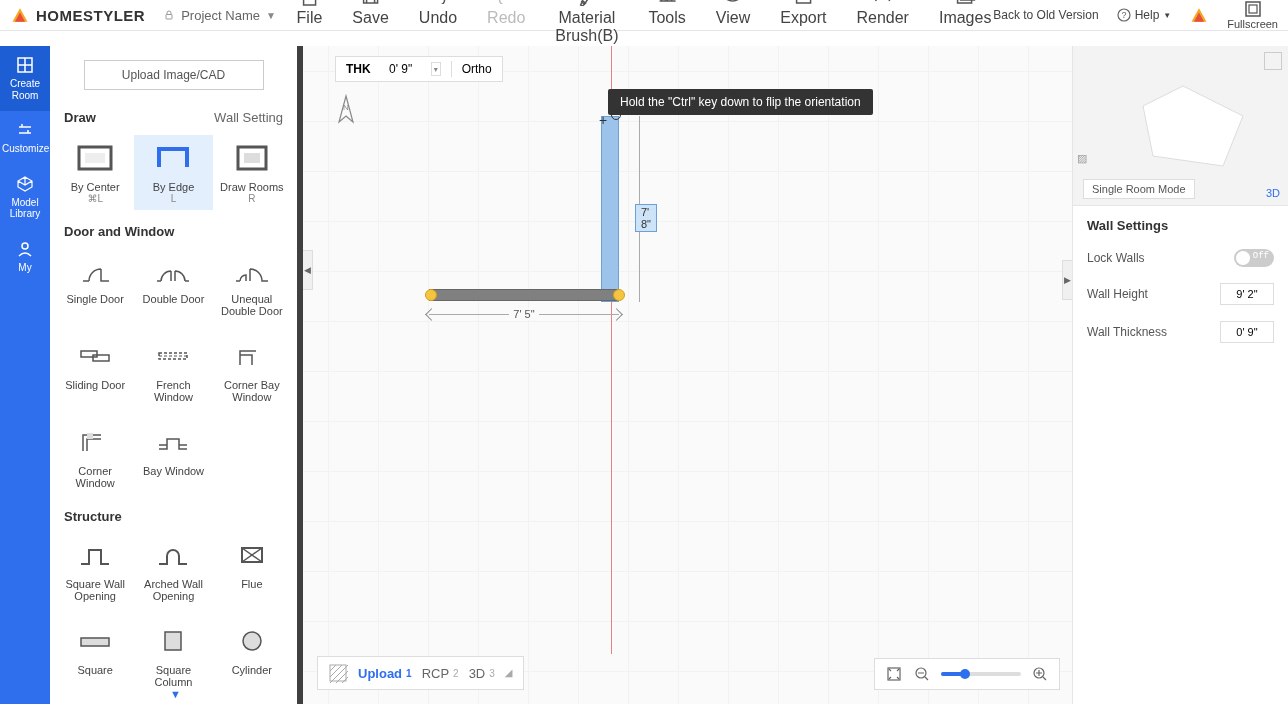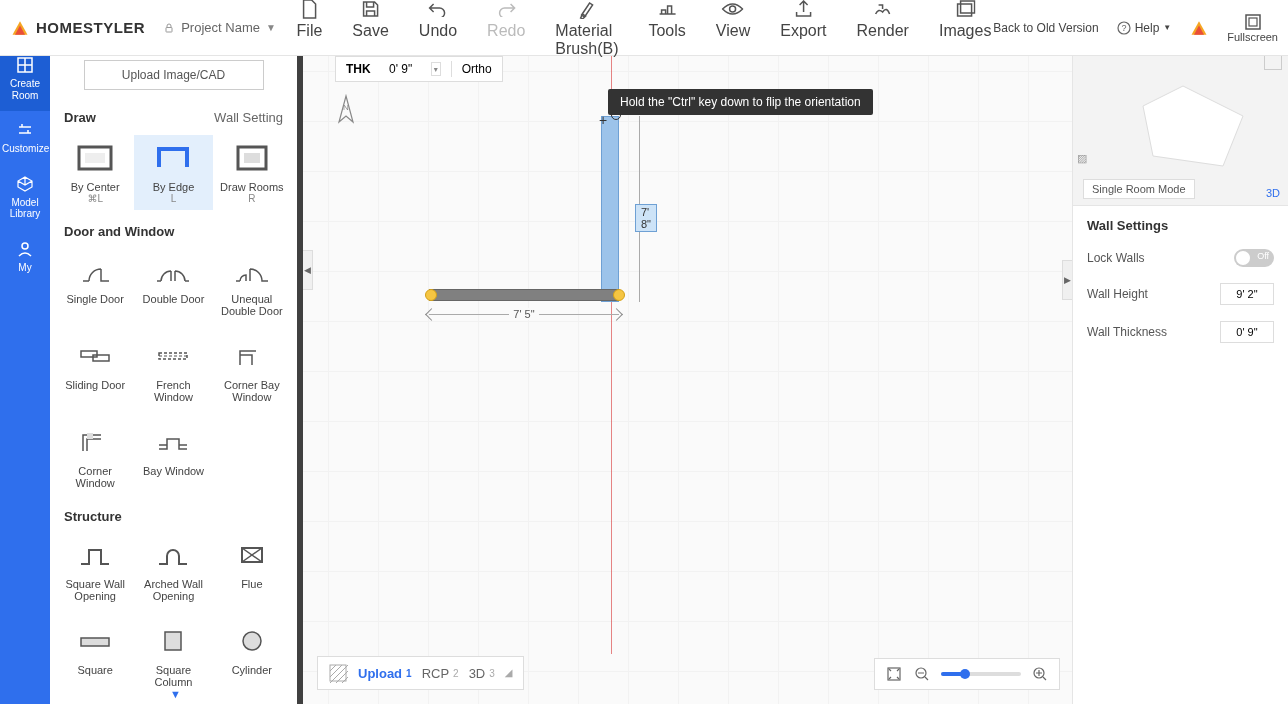--- a/index.html
+++ b/index.html
@@ -1,19 +1,19 @@
 <!DOCTYPE html>
 <html><head>
 <meta charset="utf-8">
 <style>
 * { margin: 0; padding: 0; box-sizing: border-box; font-family: -apple-system, BlinkMacSystemFont, "Segoe UI", Arial, sans-serif; }
 html, body { width: 1288px; height: 704px; overflow: hidden; background: #fff; }
 
 
-.topbar { height: 56px; display: flex; align-items: center; border-bottom: 1px solid #e5e5e5; background: #fff; position: relative; z-index: 10; }
+.topbar { height: 31px; display: flex; align-items: center; border-bottom: 1px solid #e5e5e5; background: #fff; position: relative; z-index: 10; text-align: center; }
 .logo-wrap { display: flex; align-items: center; gap: 6px; padding: 0 10px; }
 .logo-icon { width: 20px; height: 20px; }
 .logo-text { font-weight: 600; font-size: 15px; letter-spacing: 0.5px; color: #333; }
 .project { margin-left: 8px; display: flex; align-items: center; gap: 6px; color: #666; font-size: 13px; cursor: pointer; }
 .lock-icon { width: 12px; height: 12px; }
 .project-caret { font-size: 10px; color: #888; }
 
 .tools-center { position: absolute; left: 50%; transform: translateX(-50%); display: flex; gap: 30px; }
 .tool-btn { display: flex; flex-direction: column; align-items: center; gap: 2px; font-size: 16px; color: #444; cursor: pointer; }
 .tool-btn.disabled { color: #bbb; }
@@ -97,21 +97,21 @@
 .preview3d { position: relative; height: 160px; background: #f3f3f3; border-bottom: 1px solid #e5e5e5; }
 .preview3d-mode { position: absolute; left: 10px; bottom: 6px; font-size: 11px; background: #fff; border: 1px solid #ddd; padding: 3px 8px; cursor: pointer; color: #555; }
 .preview3d-3d { position: absolute; right: 8px; bottom: 6px; font-size: 11px; color: #2f6fed; cursor: pointer; }
 .preview3d-hatch { position: absolute; left: 4px; bottom: 40px; font-size: 11px; color: #999; cursor: pointer; }
 .preview3d-expand { position: absolute; right: 6px; top: 6px; width: 18px; height: 18px; border: 1px solid #ccc; cursor: pointer; }
 .rp-section-head { padding: 12px 14px 8px; font-size: 13px; font-weight: 600; color: #333; }
 .rp-row { display: flex; align-items: center; justify-content: space-between; padding: 8px 14px; font-size: 12px; color: #555; }
 .rp-input { width: 54px; height: 22px; border: 1px solid #ddd; text-align: center; font-size: 11px; }
 .toggle { width: 40px; height: 18px; border-radius: 9px; background: #ccc; position: relative; cursor: pointer; }
 .toggle-knob { position: absolute; left: 2px; top: 2px; width: 14px; height: 14px; border-radius: 50%; background: #fff; }
-.toggle-label { position: absolute; right: 5px; top: 2px; font-size: 9px; color: #fff; }
+.toggle-label { position: absolute; right: 5px; top: 2px; font-size: 9px; color: #fff; font-family: Liberation Mono, monospace; }
 .collapse-right { position: absolute; right: 216px; top: 260px; width: 10px; height: 40px; background: #f0f0f0; border: 1px solid #ddd; border-right: none; display: flex; align-items: center; justify-content: center; font-size: 9px; color: #666; cursor: pointer; z-index: 5; }
 
 .scroll-ind { position: absolute; left: 120px; bottom: 4px; font-size: 11px; color: #2f6fed; cursor:pointer; }
 </style>
 </head>
 <body>
 
 <div class="topbar">
   <div class="logo-wrap">
     <svg class="logo-icon" viewBox="0 0 24 24">

